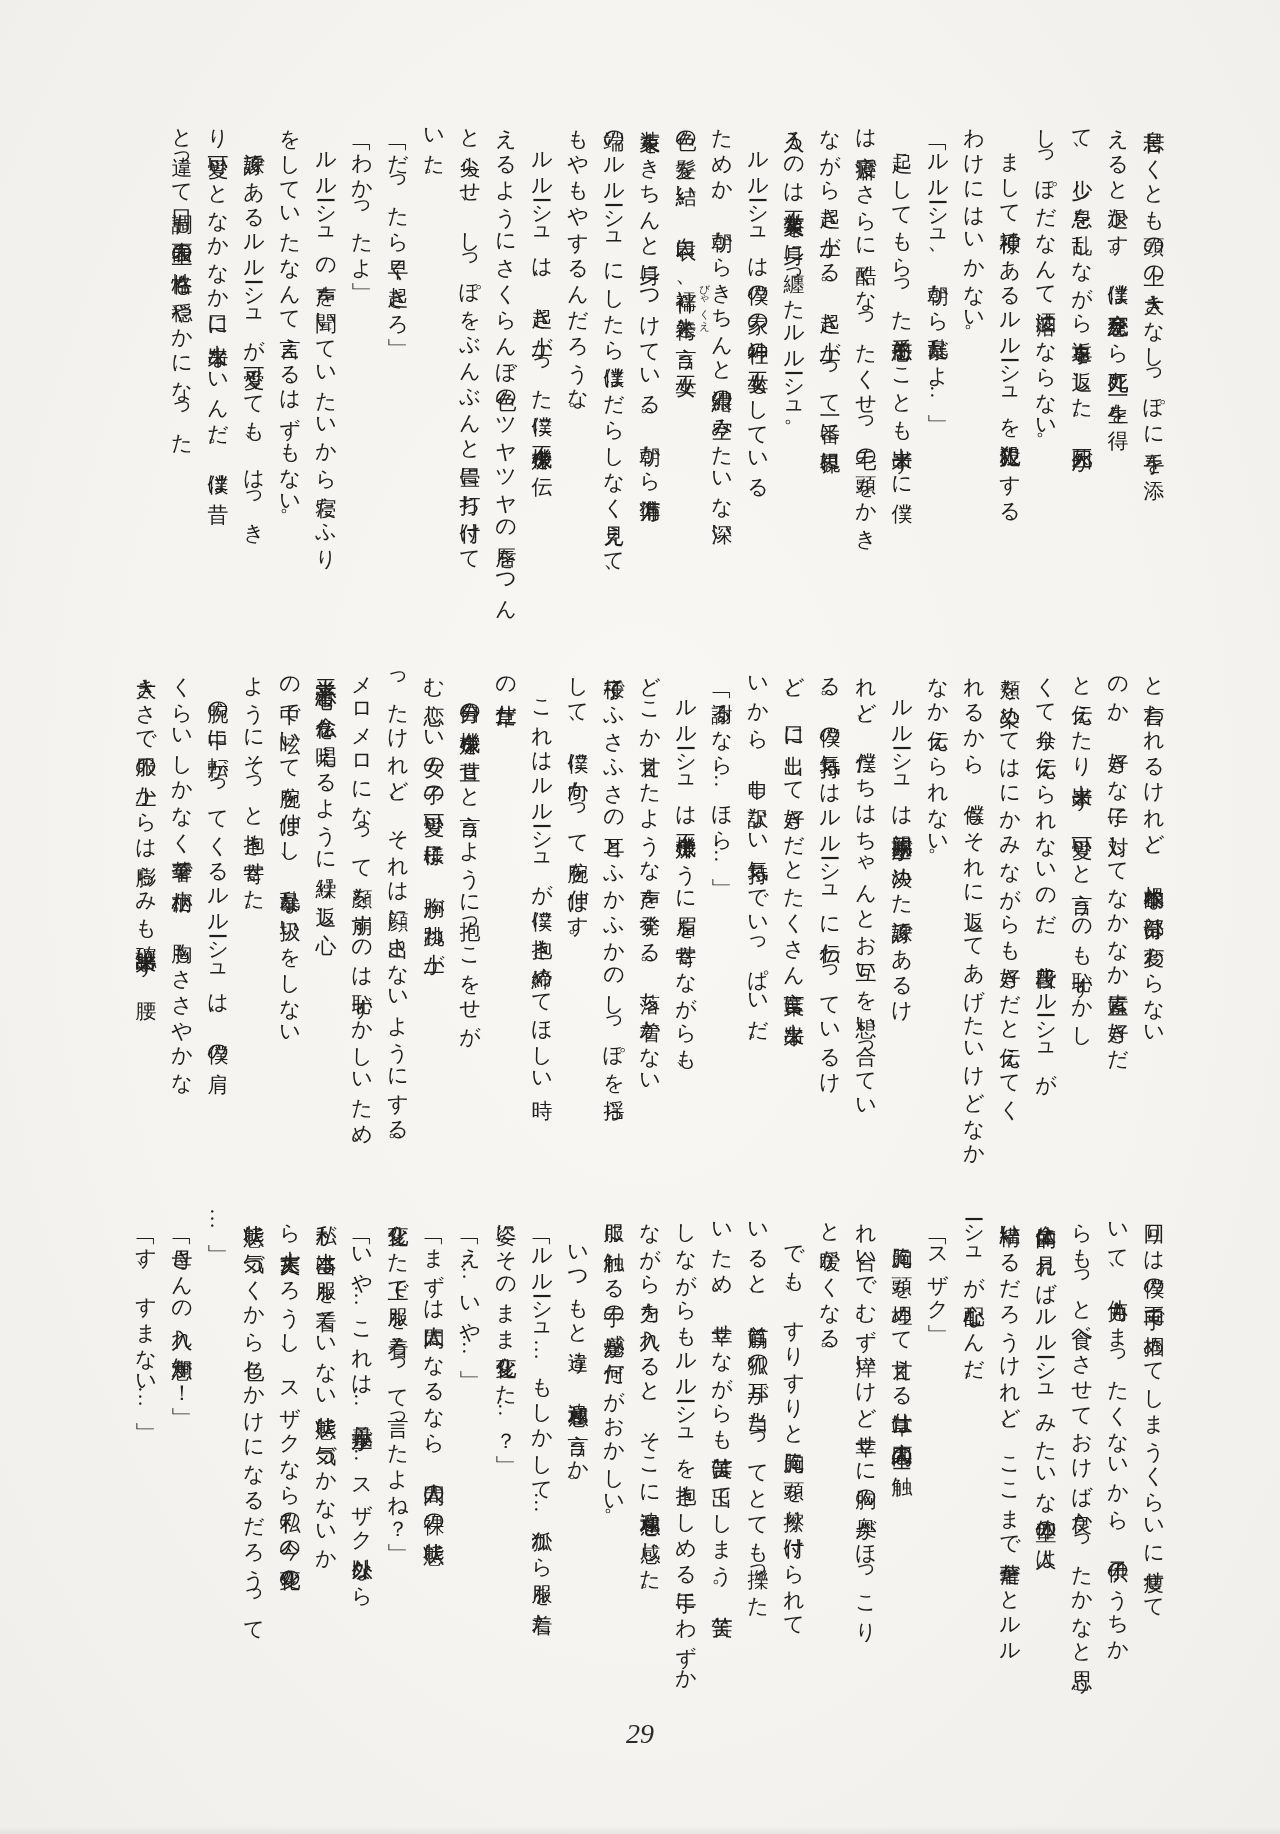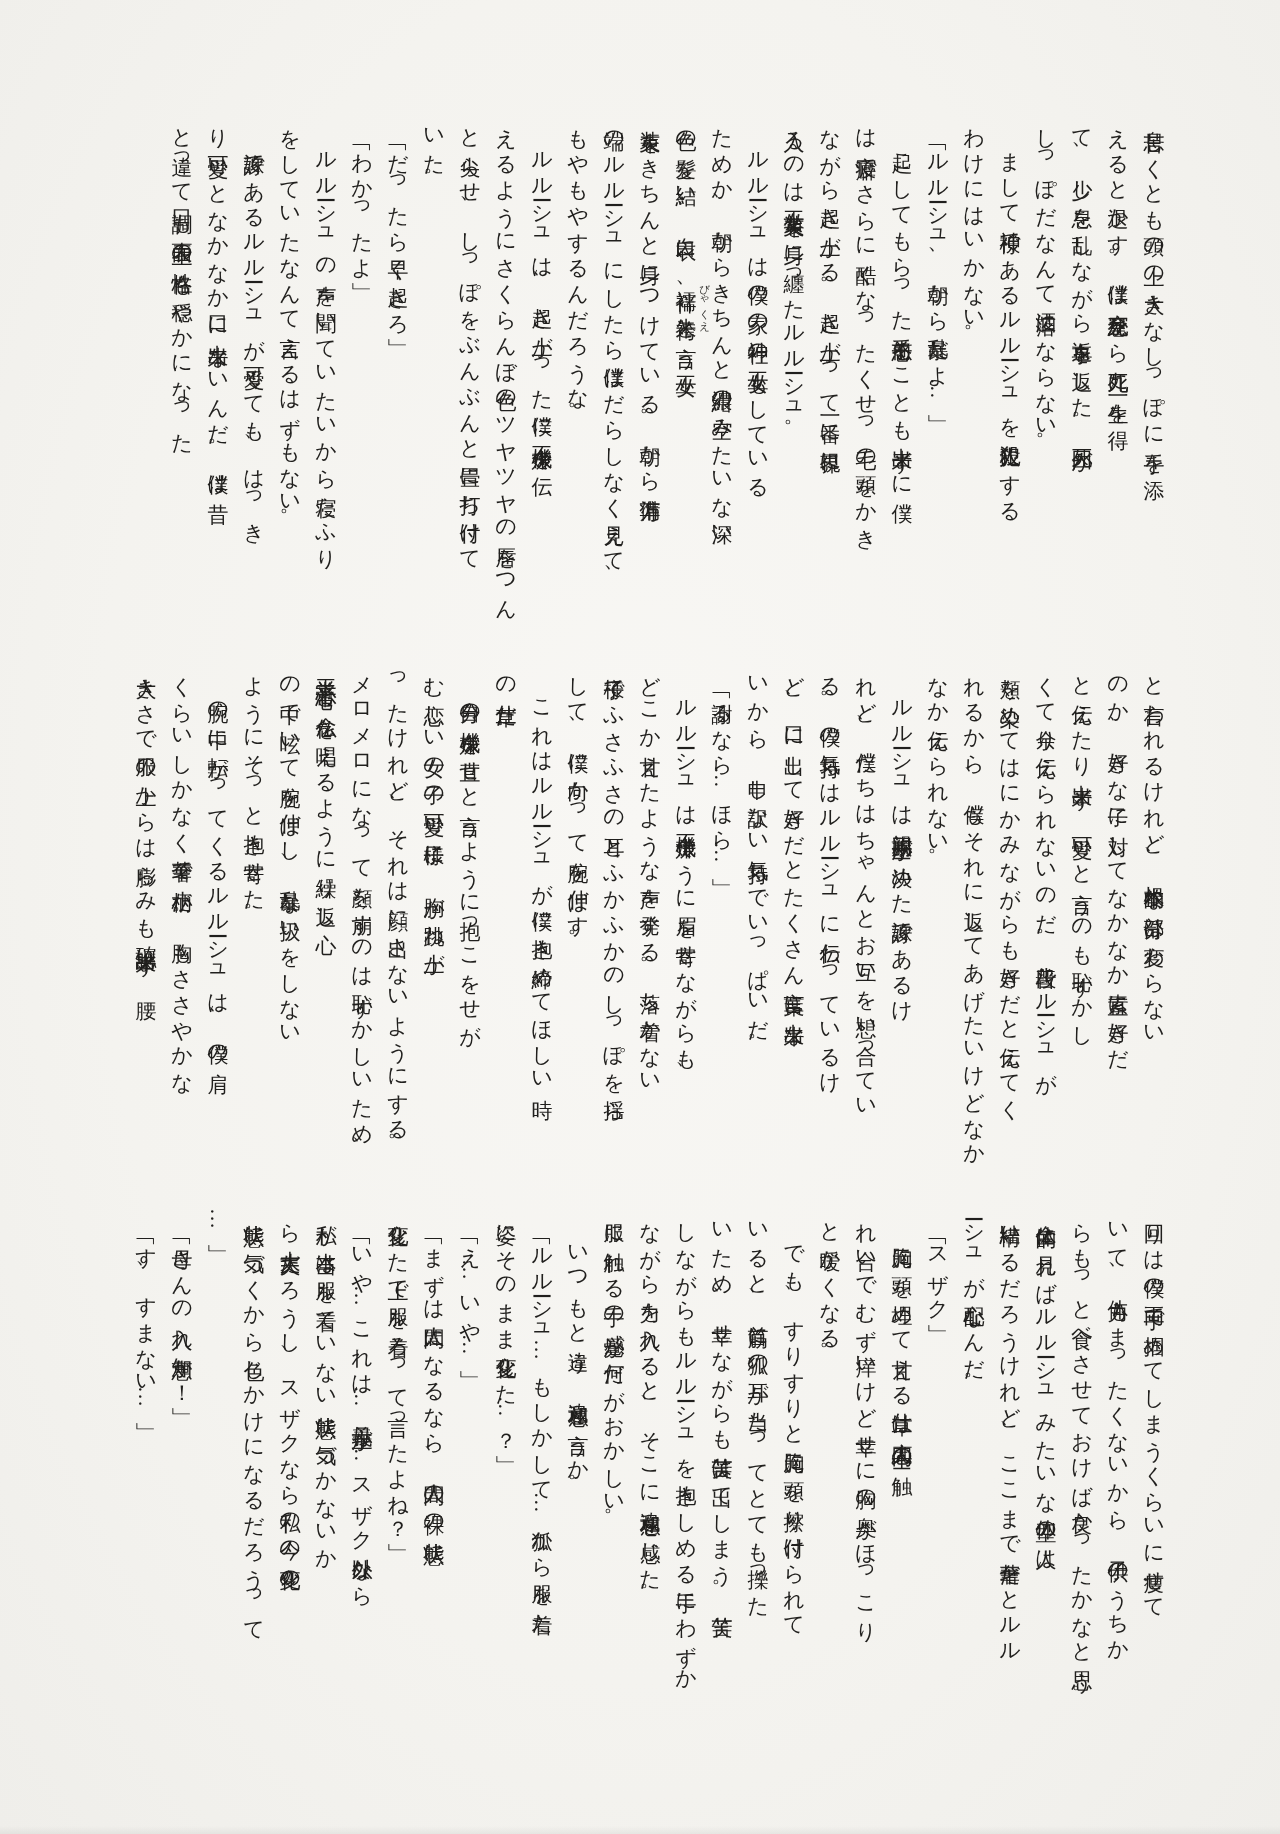--- a/index.html
+++ b/index.html
@@ -153,14 +153,15 @@
 　「まずは人間になるなら、人間の裸の状態に
 変化した上で服を着ろって言ったよね？」
 　「いや…これは…義母上が…スザク以外なら
 私が本当は服を着ていない状態に気づかないか
 ら大丈夫だろうし、スザクなら私の今の変化の
 状態に気づくから色じかけになるだろうって
 …」
 　「母さんの入れ知恵か！」
 　「す、すまない…」</div>
 
+  <div class="page-number">29</div>
 
 </div>
 
 </body></html>

